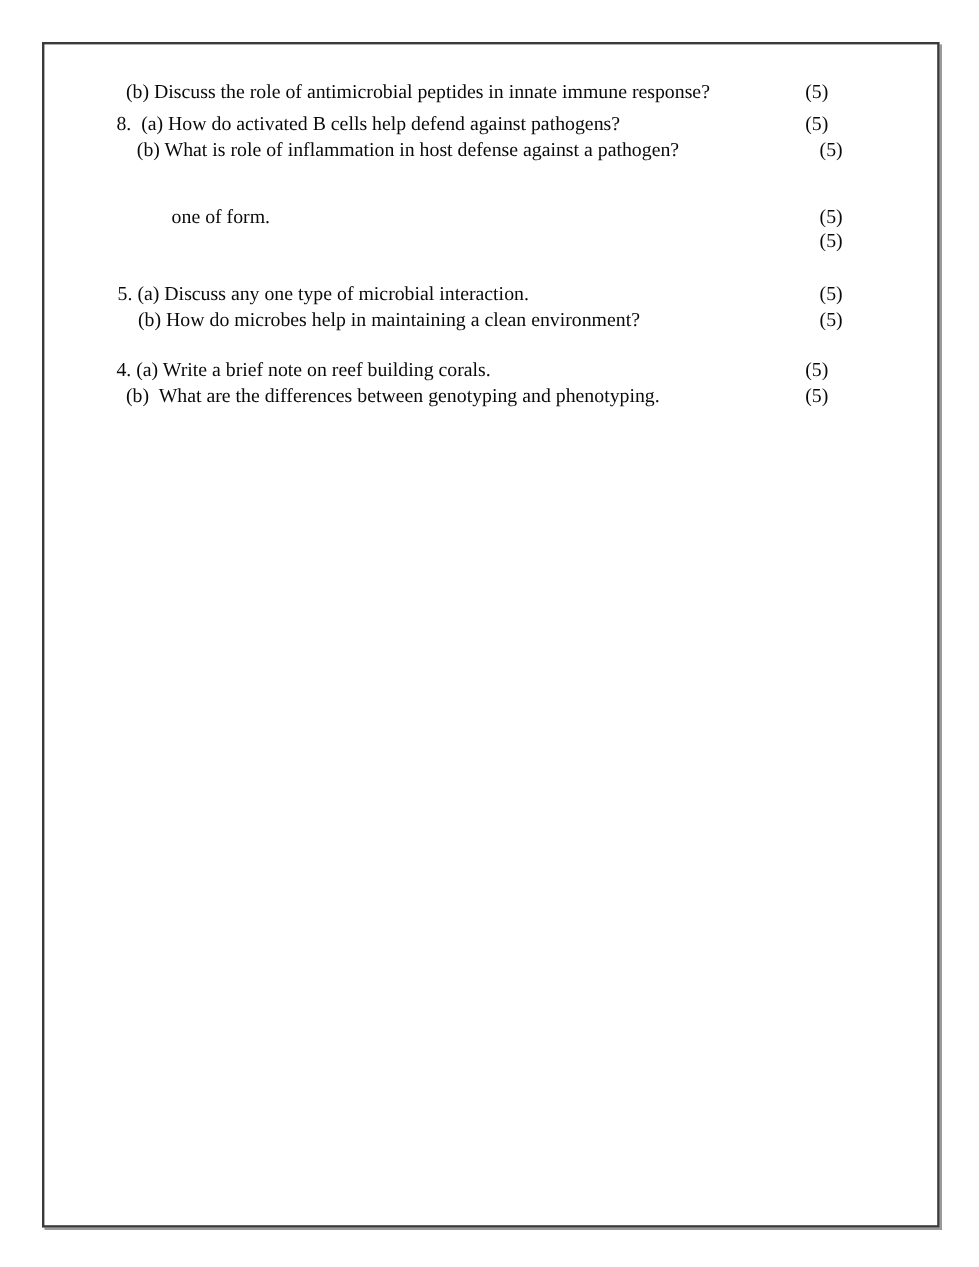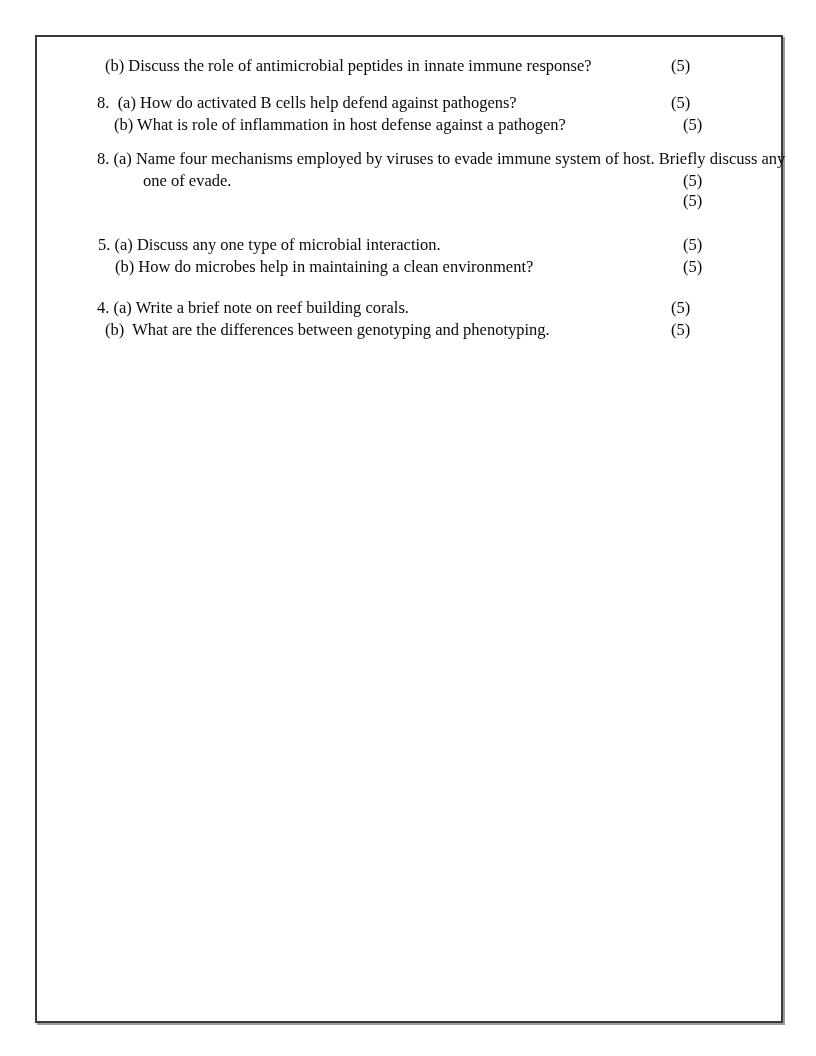--- a/index.html
+++ b/index.html
@@ -42,21 +42,21 @@
   .qmarks {
     position: absolute;
     top: 0;
     left: 634px;
     white-space: pre;
   }
   .qmarks.m2 {
     left: 646px;
   }
   
-  .l0  { top: 18px; }
+  .l0  { top: 29px; }
   .l1  { top: 55px; }
   .l2  { top: 77px; }
   .l3  { top: 111px; }
   .l4  { top: 133px; }
   .l5  { top: 153px; }
   .l6  { top: 197px; }
   .l7  { top: 219px; }
   .l8  { top: 260px; }
   .l9  { top: 282px; }
   
@@ -84,27 +84,23 @@
   <div class="qline l1">
     <span class="qtext i1">8.  (a) How do activated B cells help defend against pathogens?</span>
     <span class="qmarks">(5)</span>
   </div>
 
   <div class="qline l2">
     <span class="qtext i2">(b) What is role of inflammation in host defense against a pathogen?</span>
     <span class="qmarks m2">(5)</span>
   </div>
 
-  <div class="qline l3">
-    <span class="qtext i3">8. (a) Name four mechanisms employed by viruses to evade immune system of host. Briefly discuss any</span>
-    <span class="qmarks m2"></span>
-  </div>
 
   <div class="qline l4">
-    <span class="qtext i4">one of evade.</span>
+    <span class="qtext i4">one of form.</span>
     <span class="qmarks m2">(5)</span>
   </div>
 
   <div class="qline l5">
     <span class="qmarks m2">(5)</span>
   </div>
 
   <div class="qline l6">
     <span class="qtext i6">5. (a) Discuss any one type of microbial interaction.</span>
     <span class="qmarks m2">(5)</span>

